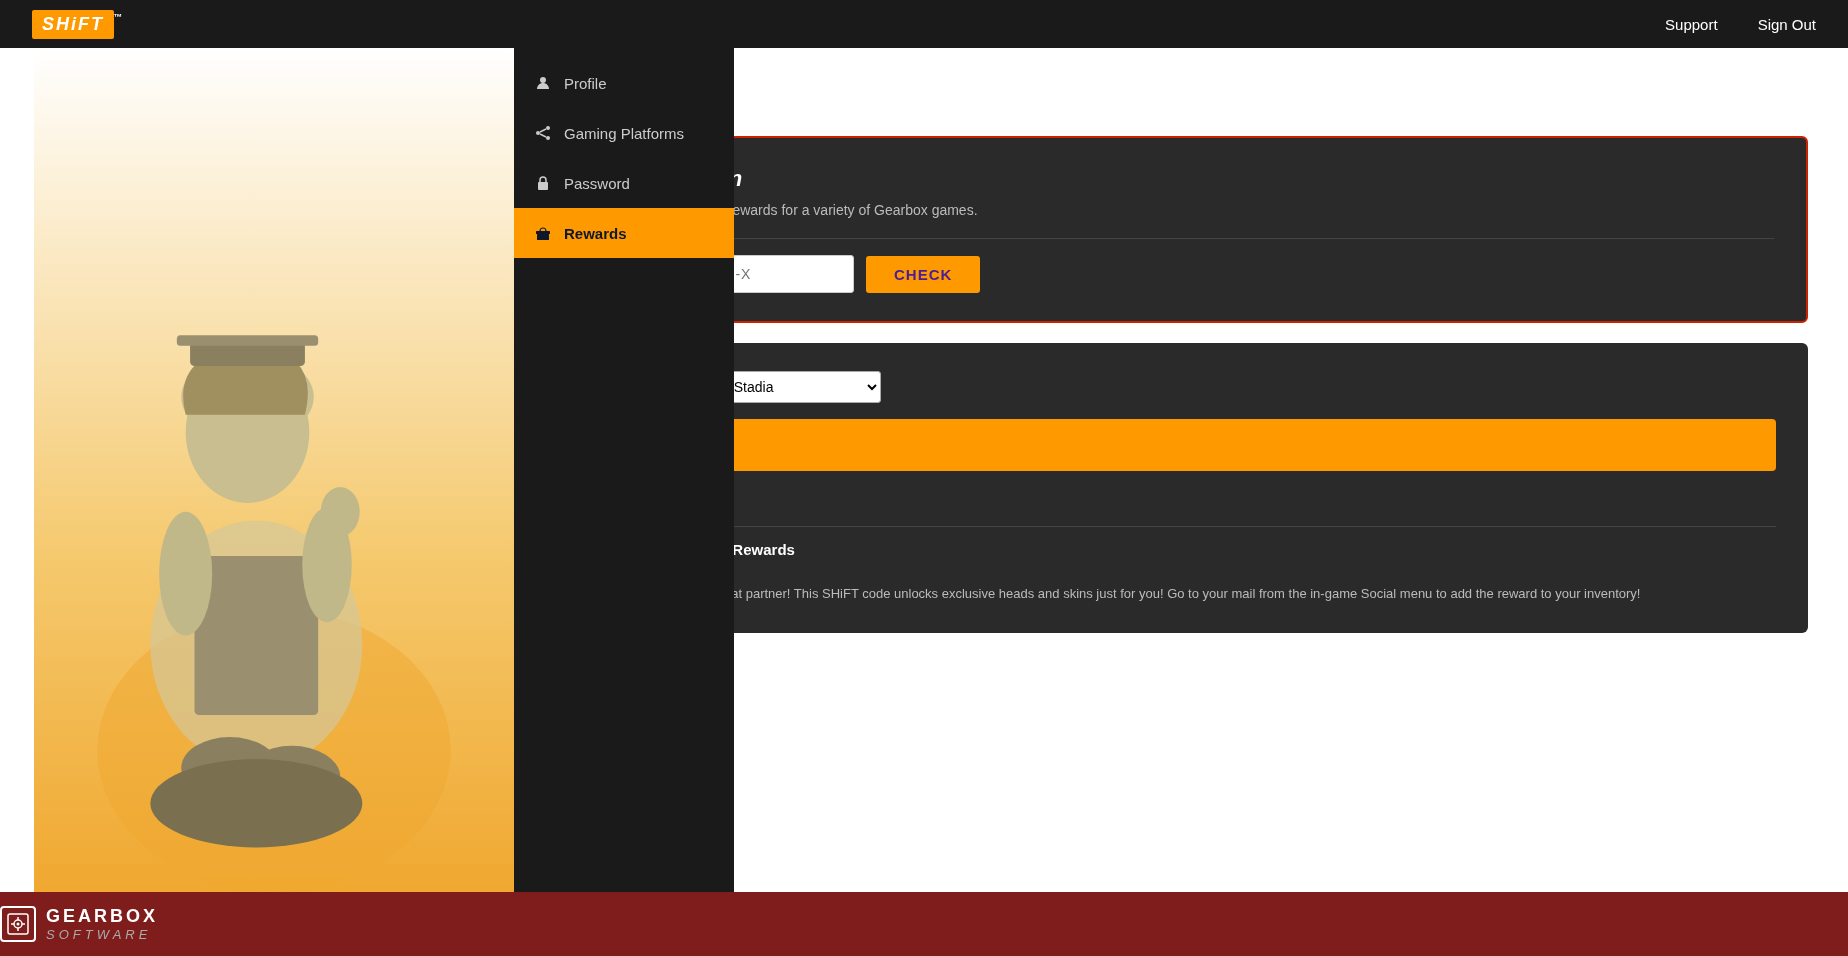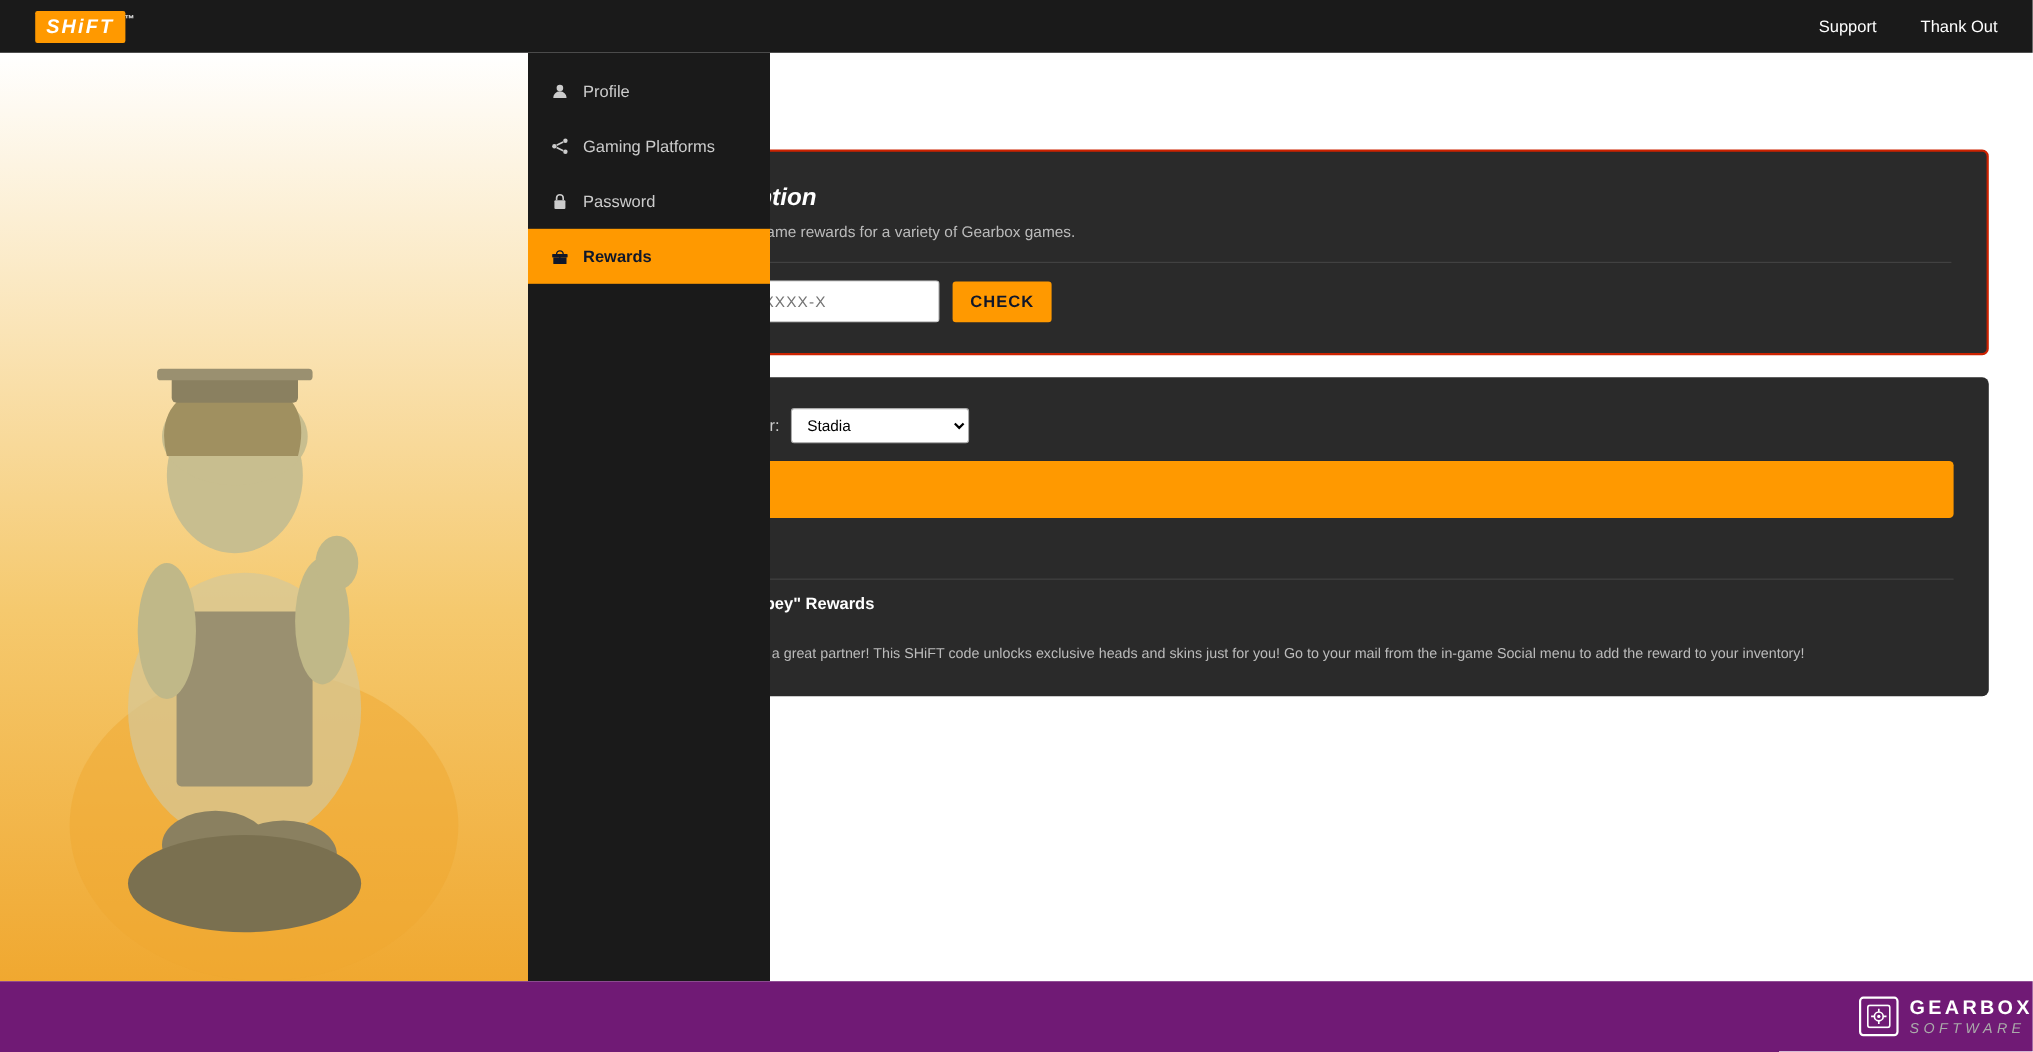--- a/index.html
+++ b/index.html
@@ -152,23 +152,23 @@
       padding: 10px 14px;
       font-size: 14px;
       border: 1px solid #ccc;
       border-radius: 3px;
       color: #aaa;
       background: #fff;
       letter-spacing: 1px;
     }
     .check-btn {
       background: #f90;
-      color: #0f172a;
+      color: #4c1d95;
       border: none;
-      padding: 10px 16px;
+      padding: 10px 28px;
       font-size: 15px;
       font-weight: bold;
       letter-spacing: 1px;
       border-radius: 3px;
       cursor: pointer;
     }
 
     
     .redeemed-label {
       color: #ccc;
@@ -235,25 +235,25 @@
       letter-spacing: 0.5px;
     }
     .reward-desc {
       color: #bbb;
       font-size: 13px;
       line-height: 1.6;
     }
 
     
     .footer {
-      background: #701a75;
+      background: #7f1d1d;
       height: 64px;
       display: flex;
       align-items: center;
-      justify-content: flex-end;
+      justify-content: flex-start;
       flex-shrink: 0;
     }
     .gearbox-logo {
       display: flex;
       align-items: center;
       gap: 10px;
       color: #fff;
     }
     .gearbox-icon {
       width: 36px;
@@ -306,27 +306,27 @@
       text-transform: uppercase;
     }
   </style>
 </head>
 <body>
 
 <nav class="topnav">
   <div class="shift-logo">SHiFT</div>
   <div class="topnav-right">
     <a class="topnav-link">Support</a>
-    <a class="topnav-link">Thank Out</a>
+    <a class="topnav-link">Sign Out</a>
   </div>
 </nav>
 
 <div class="main-wrapper">
 
-  <div style="display:flex; flex-direction:column; position:relative; width:480px; flex-shrink:0;">
+  <div style="display:flex; flex-direction:column; position:relative; width:480px; flex-shrink:0;padding-left:34px;">
 
     <div style="display:flex; flex:1; position:relative;">
 
       <div class="character-area">
 
         <svg viewBox="0 0 480 860" xmlns="http://www.w3.org/2000/svg" style="position:absolute;bottom:0;left:0;width:100%;height:90%">
           <defs>
             <radialGradient id="bgGrad" cx="50%" cy="70%" r="60%">
               <stop offset="0%" stop-color="#f5c96e"></stop>
               <stop offset="100%" stop-color="#fff"></stop>

